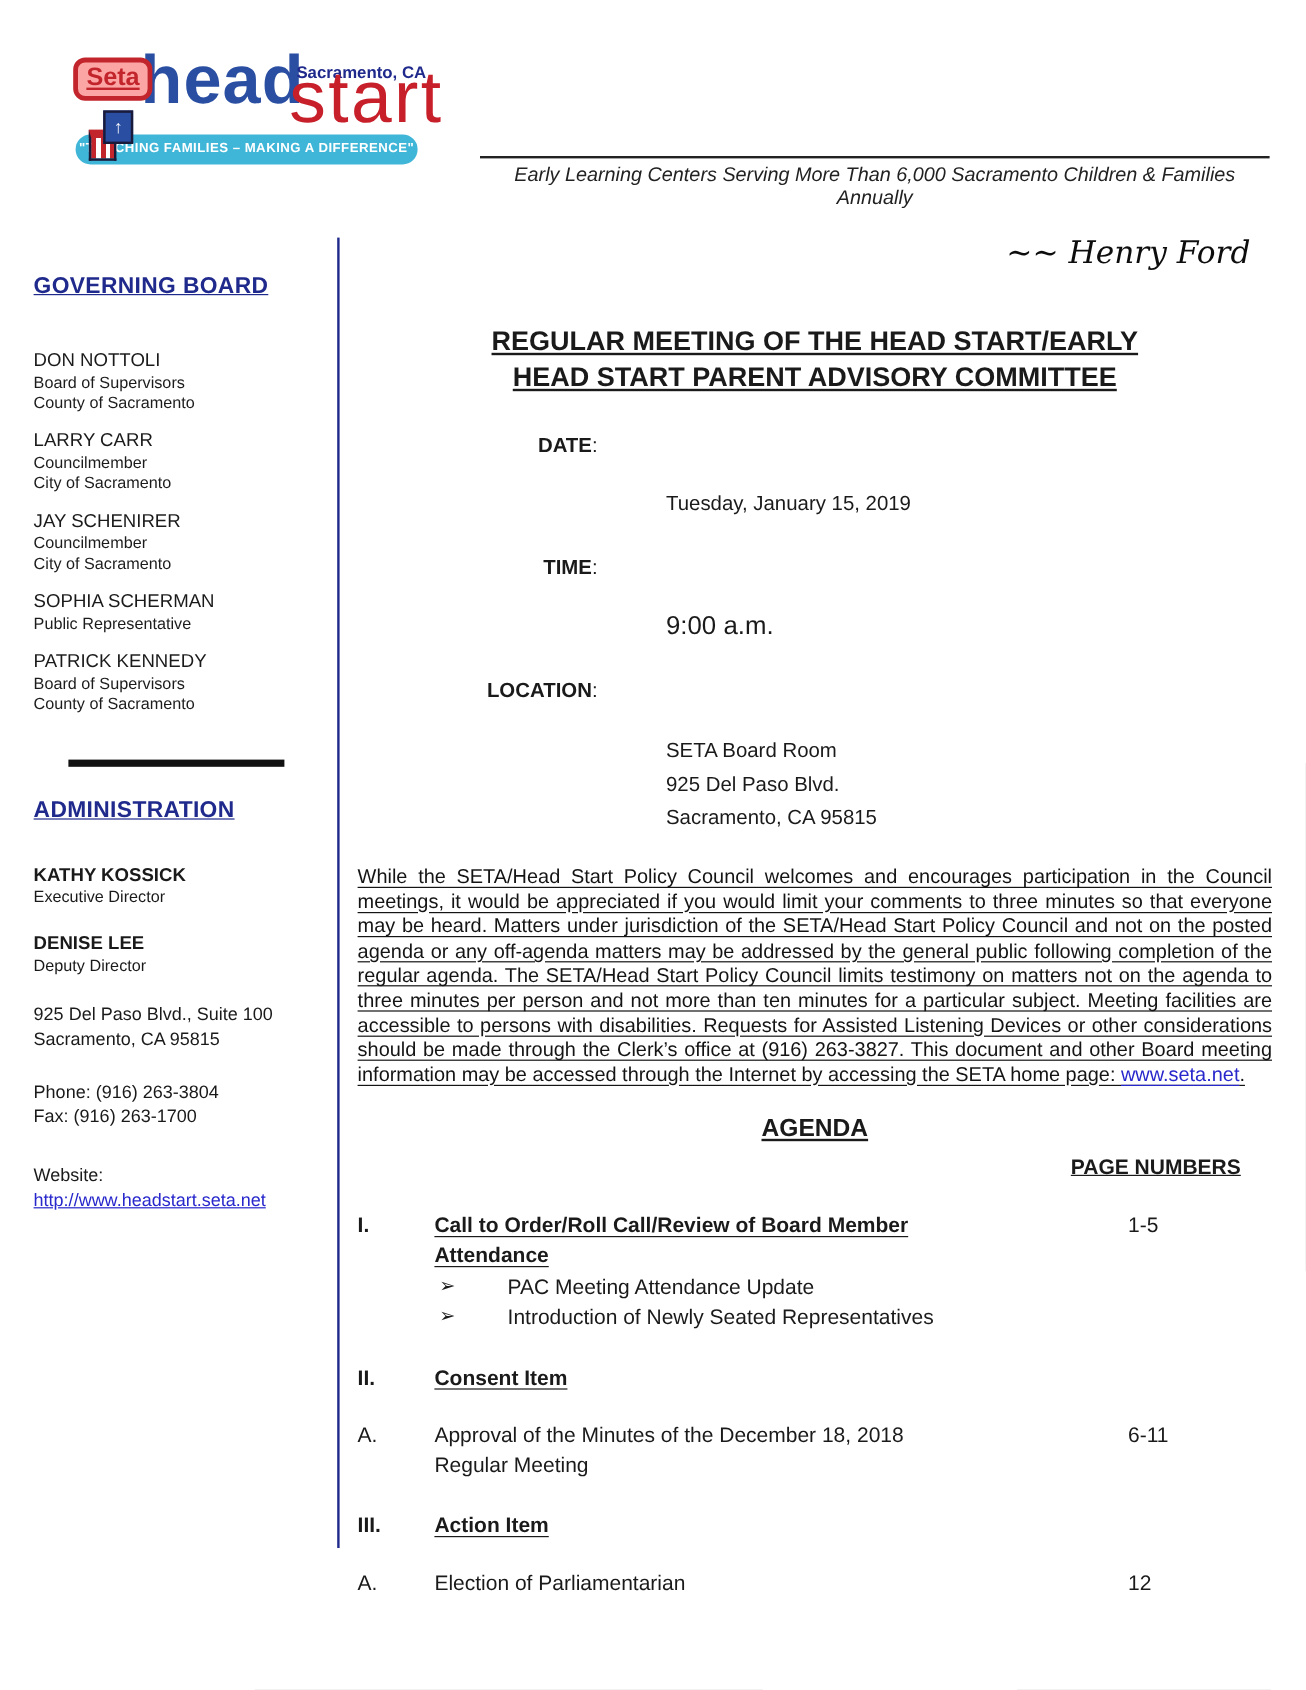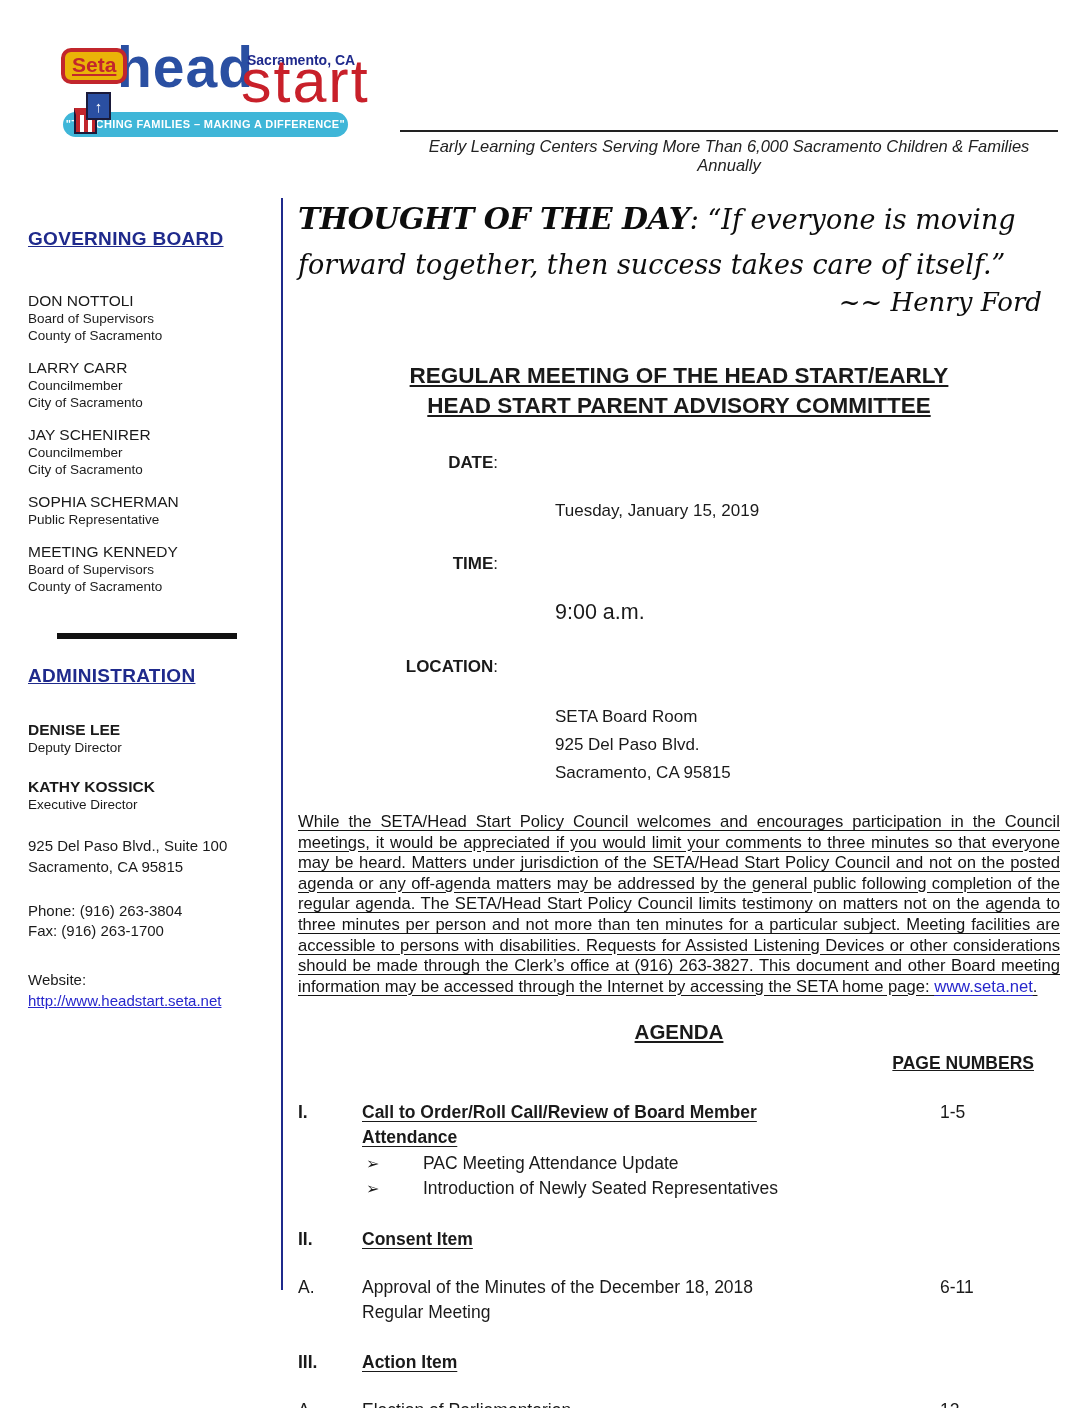--- a/index.html
+++ b/index.html
@@ -8,21 +8,21 @@
     position:relative; width:1088px; height:1408px; background:#ffffff;
     font-family:"Liberation Sans", sans-serif; color:#1a1a1a; overflow:hidden;
     margin:0 auto;
   }
 
   
   .logo-area { position:absolute; left:55px; top:40px; width:345px; height:100px; }
   .seta-box {
     position:absolute; left:6px; top:8px; border:4px solid #c2262c; border-radius:10px;
     padding:1px 7px 3px; color:#c2262c; font-weight:bold; font-size:21px;
-    text-decoration:underline; background:#eab308; z-index:3;
+    text-decoration:underline; background:#fca5a5; z-index:3;
   }
   .cube-blue {
     position:absolute; left:31px; top:52px; width:25px; height:28px; background:#2a4fa2;
     border:2px solid #1a1a3a; color:#fff; font-size:15px; font-weight:bold;
     text-align:center; line-height:25px; z-index:2;
   }
   .cube-striped {
     position:absolute; left:19px; top:68px; width:23px; height:26px; border:2px solid #1a1a3a;
     background:repeating-linear-gradient(90deg,#c2262c 0 4px,#ffffff 4px 8px);
     border-top:7px solid #c2262c; z-index:1;
@@ -157,37 +157,37 @@
     <div class="member">
       <div class="name">JAY SCHENIRER</div>
       <div class="sub">Councilmember</div>
       <div class="sub">City of Sacramento</div>
     </div>
     <div class="member">
       <div class="name">SOPHIA SCHERMAN</div>
       <div class="sub">Public Representative</div>
     </div>
     <div class="member">
-      <div class="name">MEETING KENNEDY</div>
+      <div class="name">PATRICK KENNEDY</div>
       <div class="sub">Board of Supervisors</div>
       <div class="sub">County of Sacramento</div>
     </div>
 
     <div class="sb-rule"></div>
 
     <div class="sb-title admin-title">ADMINISTRATION</div>
 
+    <div class="staff">
+      <div class="name">KATHY KOSSICK</div>
+      <div class="sub">Executive Director</div>
+    </div>
     <div class="staff">
       <div class="name">DENISE LEE</div>
       <div class="sub">Deputy Director</div>
     </div>
-    <div class="staff">
-      <div class="name">KATHY KOSSICK</div>
-      <div class="sub">Executive Director</div>
-    </div>
 
     <div class="sb-address">
       <div>925 Del Paso Blvd., Suite 100</div>
       <div>Sacramento, CA 95815</div>
     </div>
 
     <div class="sb-phone">
       <div>Phone: (916) 263-3804</div>
       <div>Fax: (916) 263-1700</div>
     </div>
@@ -195,23 +195,20 @@
     <div class="sb-web">
       <div>Website:</div>
       <a href="#">http://www.headstart.seta.net</a>
     </div>
   </div>
 
   <div class="divider"></div>
 
   <div class="main">
 
-    <div class="thought">
-      <span class="t-label">THOUGHT OF THE DAY</span><span>:  “If everyone is moving forward together, then success takes care of itself.”</span>
-    </div>
     <div class="thought-attrib">~~ Henry Ford</div>
 
     <div class="meet-title">
       <div><span class="u">REGULAR MEETING OF THE HEAD START/EARLY</span></div>
       <div><span class="u">HEAD START PARENT ADVISORY COMMITTEE</span></div>
     </div>
 
     <div class="detail-row dr-1">
       <div class="d-label"><span>DATE</span><span class="colon">:</span></div>
       <div class="d-value">Tuesday, January 15, 2019</div>

